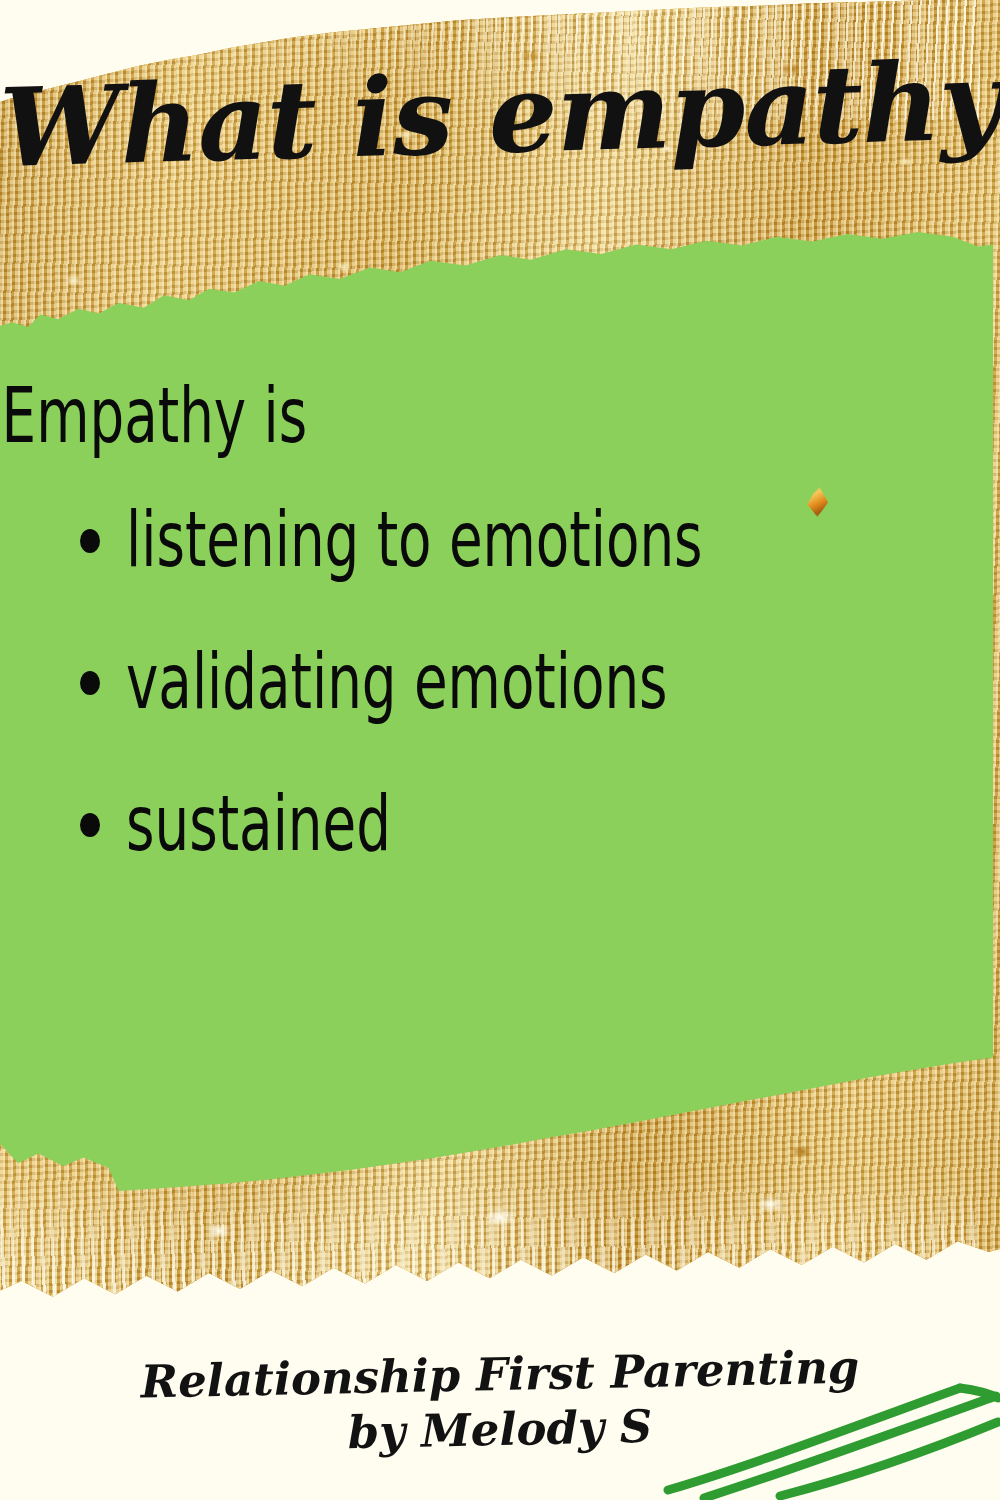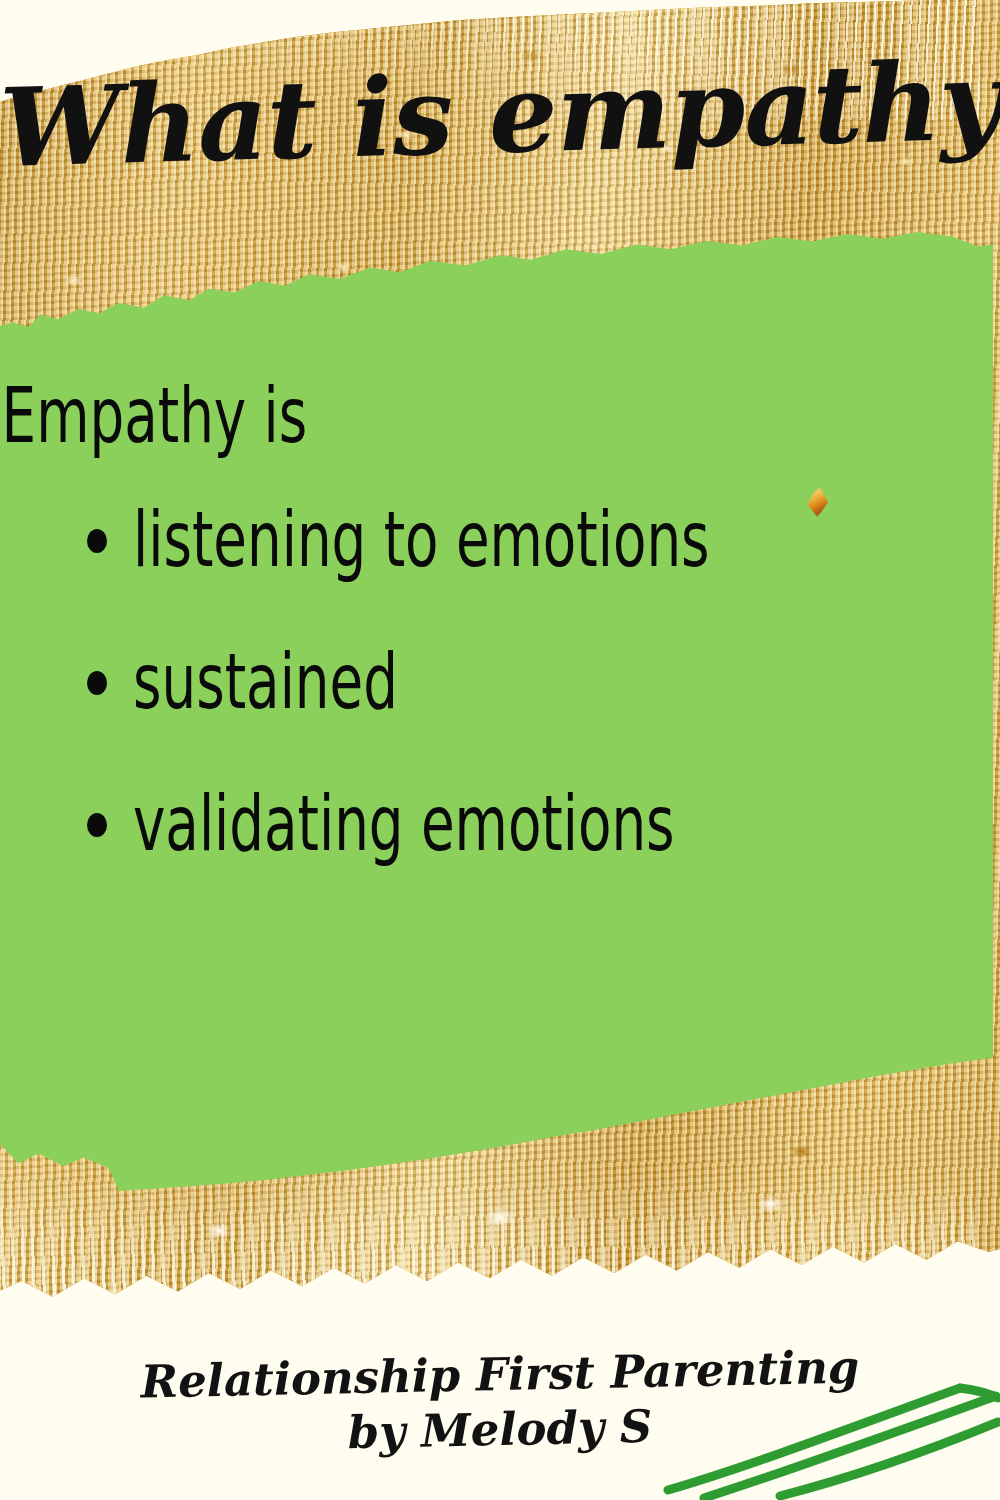--- a/index.html
+++ b/index.html
@@ -192,21 +192,21 @@
   .lead {
     font-size: 76px;
     line-height: 1.0;
     padding-left: 2px;
     transform: scaleX(0.80);
     transform-origin: left center;
     white-space: nowrap;
   }
   .bullets {
     list-style: none;
-    margin: 15px;
+    margin: 8px;
     padding: 0;
     margin-top: 48px;
   }
   .bullets li {
     position: relative;
     font-size: 76px;
     line-height: 1.0;
     padding-left: 118px;
     margin-bottom: 66px;
     white-space: nowrap;
@@ -290,25 +290,25 @@
   <div class="body-text">
     <div class="lead">Empathy is</div>
 
     <ul class="bullets">
       <li>
         <span class="dot"></span>
         <span class="txt">listening to emotions</span>
       </li>
       <li>
         <span class="dot"></span>
-        <span class="txt">sustained</span>
+        <span class="txt">validating emotions</span>
       </li>
       <li>
         <span class="dot"></span>
-        <span class="txt">validating emotions</span>
+        <span class="txt">sustained</span>
       </li>
     </ul>
   </div>
 
   <div class="fleck"></div>
 
   <div class="footer">
     <div class="line1">Relationship First Parenting</div>
     <div class="line2">by Melody S</div>
   </div>

